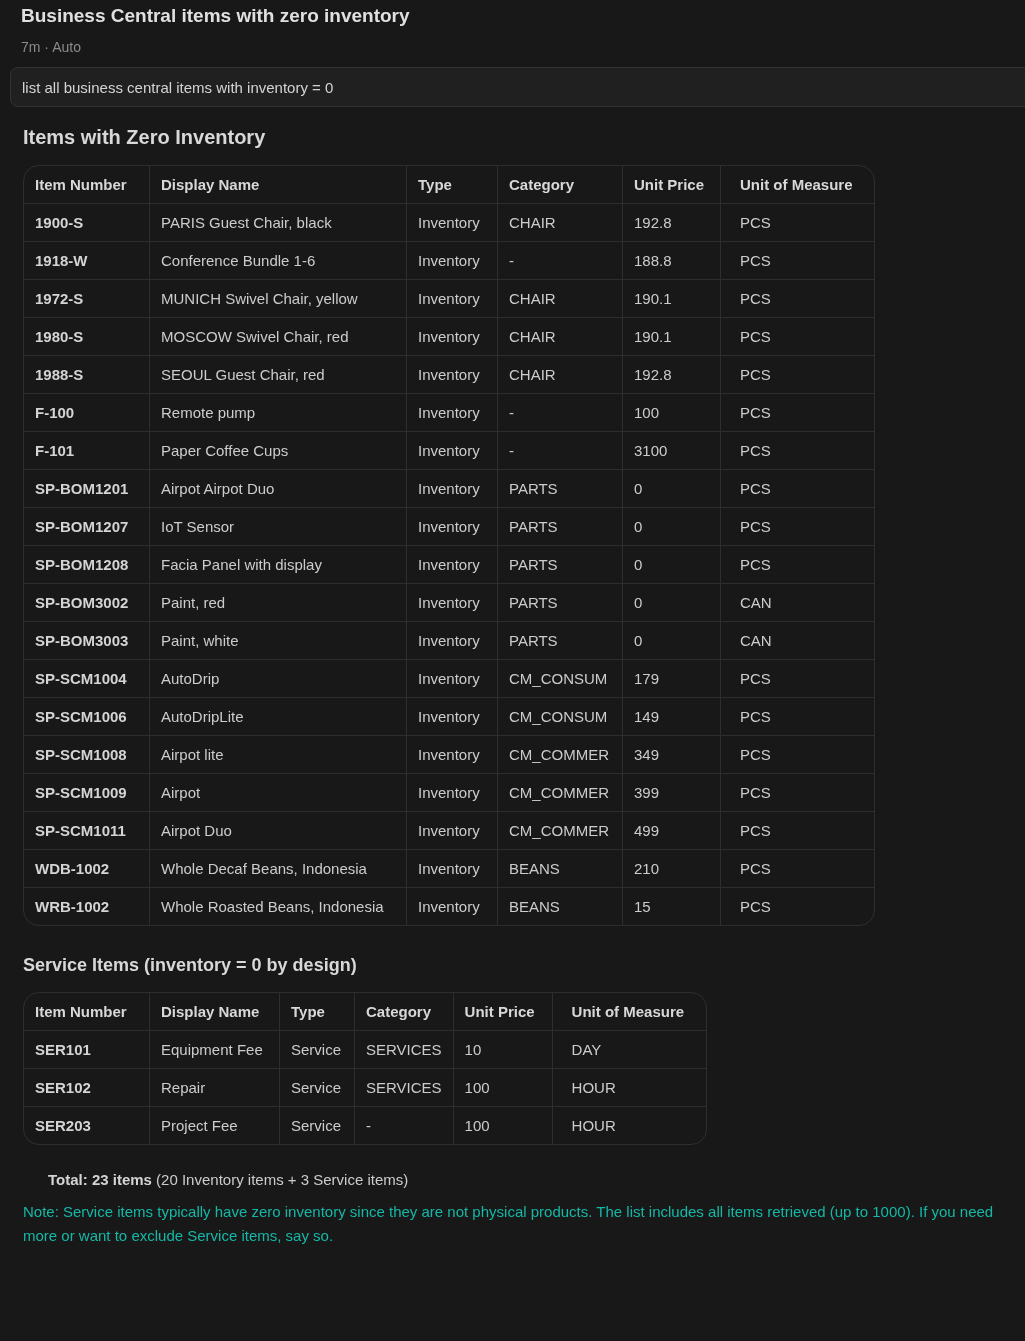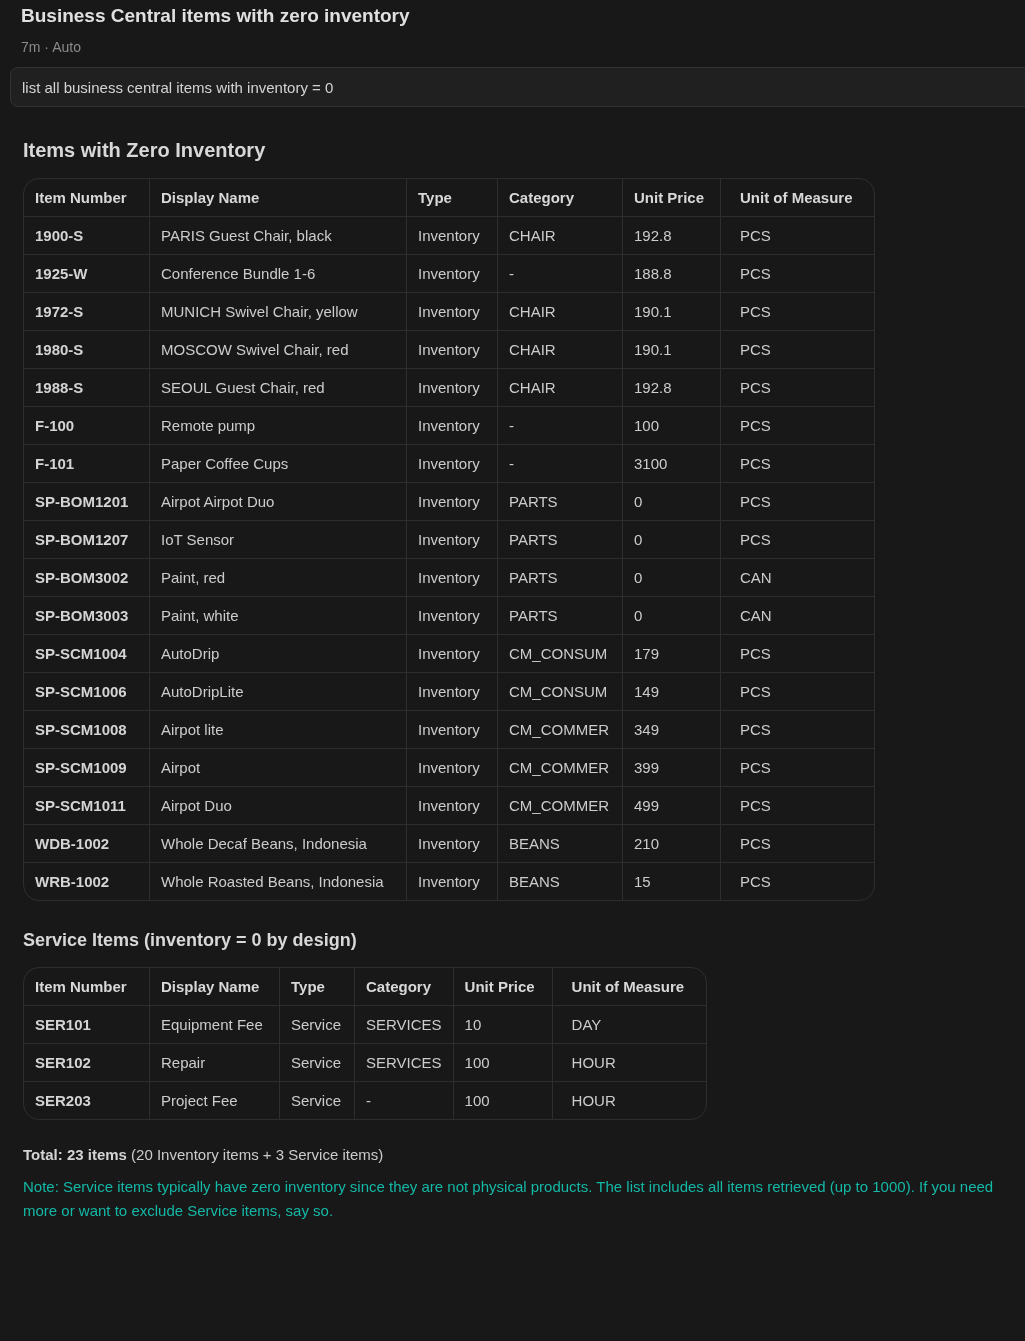--- a/index.html
+++ b/index.html
@@ -46,21 +46,21 @@
       box-sizing: border-box;
       padding: 0 11px;
       display: flex;
       align-items: center;
       font-size: 15px;
       color: #d4d4d4;
     }
     .content {
       position: absolute;
       left: 23px;
-      top: 136px;
+      top: 123px;
       width: 990px;
     }
     h2.section {
       font-size: 20px;
       font-weight: 700;
       color: #d8d8d8;
       margin: 0 0 14px 0;
       line-height: 28px;
     }
     h3.section {
@@ -108,20 +108,21 @@
     #svc-table th:nth-child(3) { width: 52px; }
     #svc-table th:nth-child(4) { width: 71px; }
     #svc-table th:nth-child(5) { width: 76px; }
     #svc-table th:nth-child(6) { width: 123px; }
     .block-svc { margin-top: 22px; }
     .total {
       margin-top: 20px;
       font-size: 15px;
       color: #cccccc;
       line-height: 22px;
+      margin-left: 25px;
     }
     .total b { color: #d4d4d4; }
     .note {
       margin-top: 9px;
       font-size: 15px;
       line-height: 24px;
       color: #14b8a6;
       width: 985px;
     }
   </style>
@@ -158,21 +159,21 @@
       <tbody id="inv-body">
           <tr>
             <td class="item-no">1900-S</td>
             <td>PARIS Guest Chair, black</td>
             <td>Inventory</td>
             <td>CHAIR</td>
             <td>192.8</td>
             <td>PCS</td>
           </tr>
           <tr>
-            <td class="item-no">1925-W</td>
+            <td class="item-no">1918-W</td>
             <td>Conference Bundle 1-6</td>
             <td>Inventory</td>
             <td>-</td>
             <td>188.8</td>
             <td>PCS</td>
           </tr>
           <tr>
             <td class="item-no">1972-S</td>
             <td>MUNICH Swivel Chair, yellow</td>
             <td>Inventory</td>
@@ -216,20 +217,28 @@
             <td class="item-no">SP-BOM1201</td>
             <td>Airpot Airpot Duo</td>
             <td>Inventory</td>
             <td>PARTS</td>
             <td>0</td>
             <td>PCS</td>
           </tr>
           <tr>
             <td class="item-no">SP-BOM1207</td>
             <td>IoT Sensor</td>
+            <td>Inventory</td>
+            <td>PARTS</td>
+            <td>0</td>
+            <td>PCS</td>
+          </tr>
+          <tr>
+            <td class="item-no">SP-BOM1208</td>
+            <td>Facia Panel with display</td>
             <td>Inventory</td>
             <td>PARTS</td>
             <td>0</td>
             <td>PCS</td>
           </tr>
           <tr>
             <td class="item-no">SP-BOM3002</td>
             <td>Paint, red</td>
             <td>Inventory</td>
             <td>PARTS</td>

